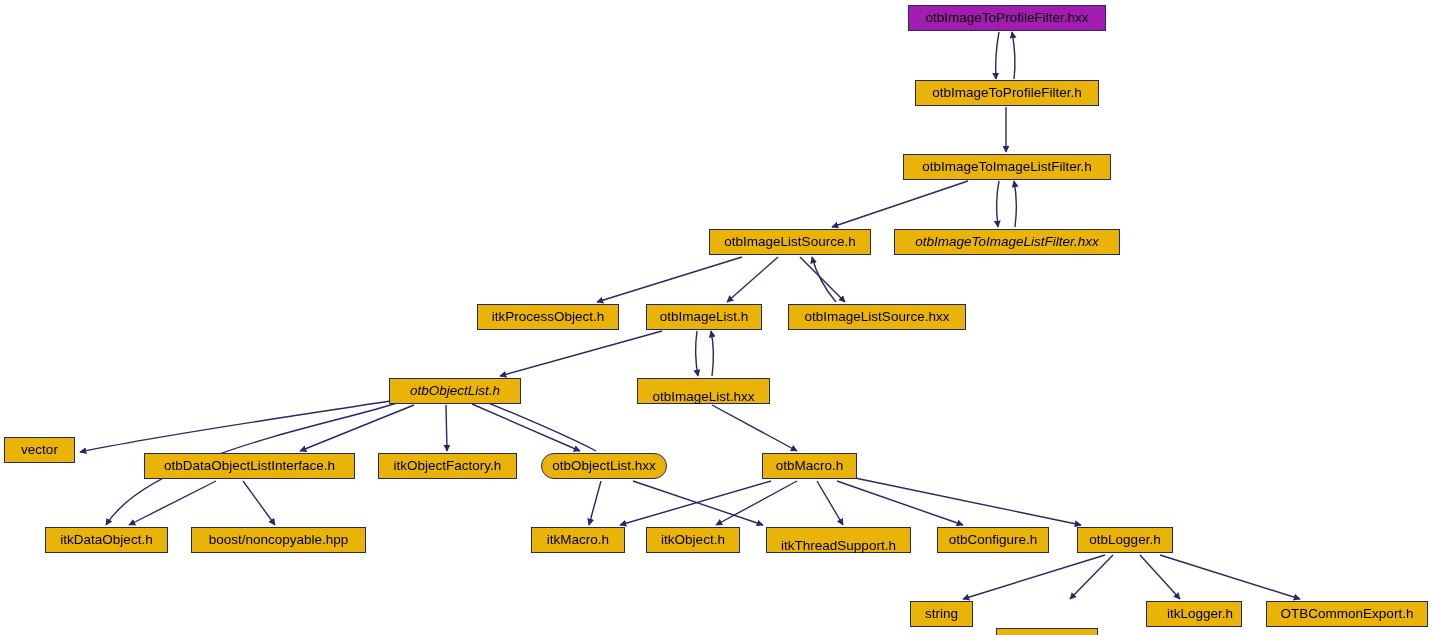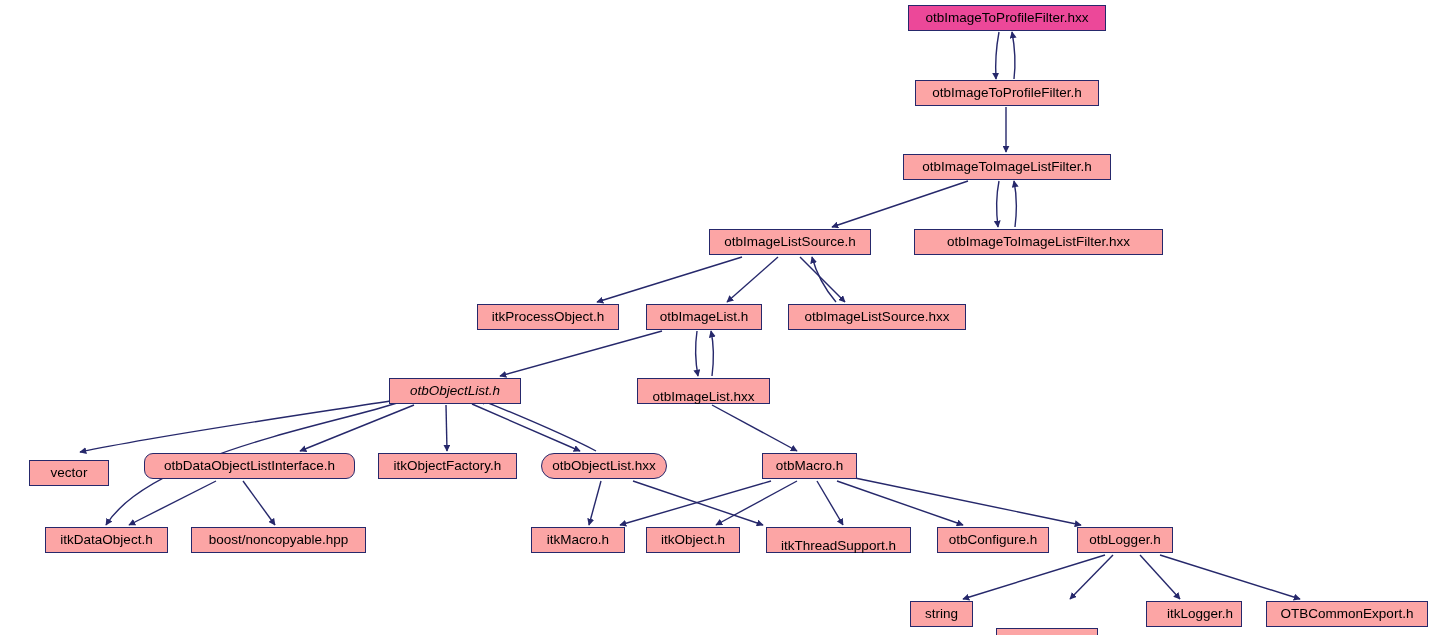--- a/index.html
+++ b/index.html
@@ -20,33 +20,33 @@
     left: 0;
     top: 0;
     width: 1434px;
     height: 635px;
     pointer-events: none;
   }
   .node {
     position: absolute;
     box-sizing: border-box;
     border: 1px solid #26286b;
-    background: #fca5a5;
+    background: #eab308;
     color: #000000;
     font-size: 13.5px;
     line-height: 1;
     white-space: nowrap;
     display: flex;
     align-items: center;
     justify-content: center;
     height: 26px;
     padding: 0 7px;
   }
   .node.root {
-    background: #ec4899;
+    background: #a21caf;
     border-color: #26286b;
   }
 </style>
 </head>
 <body>
 
 <div id="canvas">
 
   <svg class="edges" viewBox="0 0 1434 635">
     <defs>
@@ -121,45 +121,45 @@
 
   <div class="node root" style="left:908px; top:5px; width:198px;">
     <span>otbImageToProfileFilter.hxx</span>
   </div>
   <div class="node" style="left:915px; top:80px; width:184px;">
     <span>otbImageToProfileFilter.h</span>
   </div>
   <div class="node" style="left:903px; top:154px; width:208px;">
     <span>otbImageToImageListFilter.h</span>
   </div>
-  <div class="node" style="left:914px; top:229px; width:249px;">
+  <div class="node" style="left:894px; top:229px; width:226px;font-style:italic;">
     <span>otbImageToImageListFilter.hxx</span>
   </div>
   <div class="node" style="left:709px; top:229px; width:162px;">
     <span>otbImageListSource.h</span>
   </div>
   <div class="node" style="left:477px; top:304px; width:142px;">
     <span>itkProcessObject.h</span>
   </div>
   <div class="node" style="left:646px; top:304px; width:116px;">
     <span>otbImageList.h</span>
   </div>
   <div class="node" style="left:788px; top:304px; width:178px;">
     <span>otbImageListSource.hxx</span>
   </div>
   <div class="node" style="left:389px; top:378px; width:132px;font-style:italic;">
     <span>otbObjectList.h</span>
   </div>
   <div class="node" style="left:637px; top:378px; width:133px;align-items:flex-end;">
     <span>otbImageList.hxx</span>
   </div>
-  <div class="node" style="left:4px; top:460px; width:80px;margin-left:25px;">
+  <div class="node" style="left:4px; top:437px; width:71px;">
     <span>vector</span>
   </div>
-  <div class="node" style="left:144px; top:453px; width:211px;border-radius:9px;">
+  <div class="node" style="left:144px; top:453px; width:211px;">
     <span>otbDataObjectListInterface.h</span>
   </div>
   <div class="node" style="left:378px; top:453px; width:139px;">
     <span>itkObjectFactory.h</span>
   </div>
   <div class="node" style="left:541px; top:453px; width:126px;border-radius:13px;">
     <span>otbObjectList.hxx</span>
   </div>
   <div class="node" style="left:762px; top:453px; width:95px;">
     <span>otbMacro.h</span>

